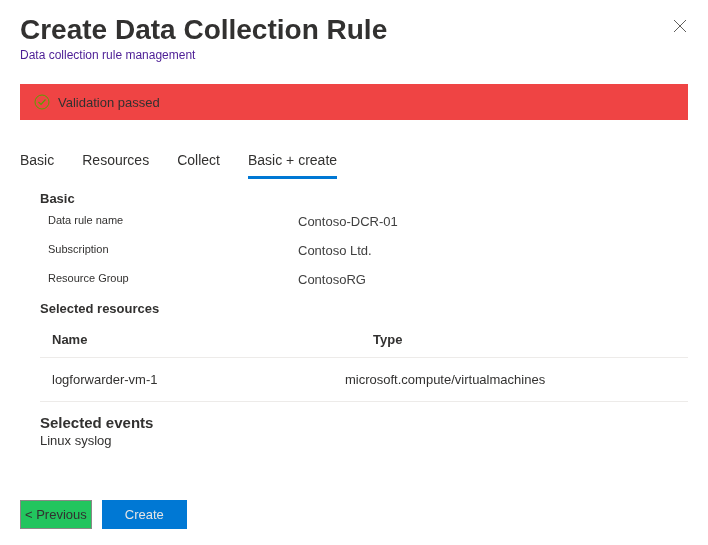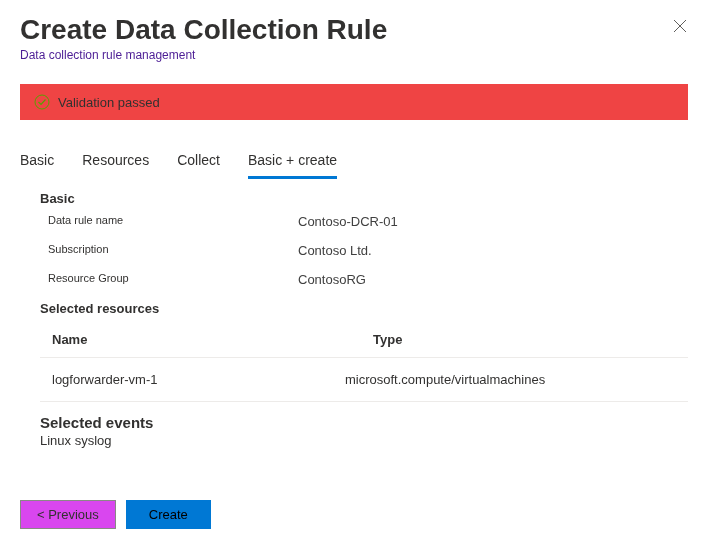--- a/index.html
+++ b/index.html
@@ -128,31 +128,31 @@
     }
     .footer {
       position: absolute;
       bottom: 16px;
       left: 20px;
       display: flex;
       gap: 10px;
     }
     .btn {
       font-size: 13px;
-      padding: 6px 16px;
+      padding: 6px 4px;
       cursor: pointer;
       font-family: inherit;
       border: 1px solid #8a8886;
-      background: #d946ef;
+      background: #22c55e;
       color: #323130;
     }
     .btn-primary {
       background: #0078d4;
       border-color: #0078d4;
-      color: #000000;
+      color: #e5e5e5;
       padding: 6px 22px;
       text-align: center;
     }
   </style>
 </head>
 <body>
 
 <div class="header">
   <div class="title">Create Data Collection Rule</div>
   <div class="subtitle">Data collection rule management</div>

